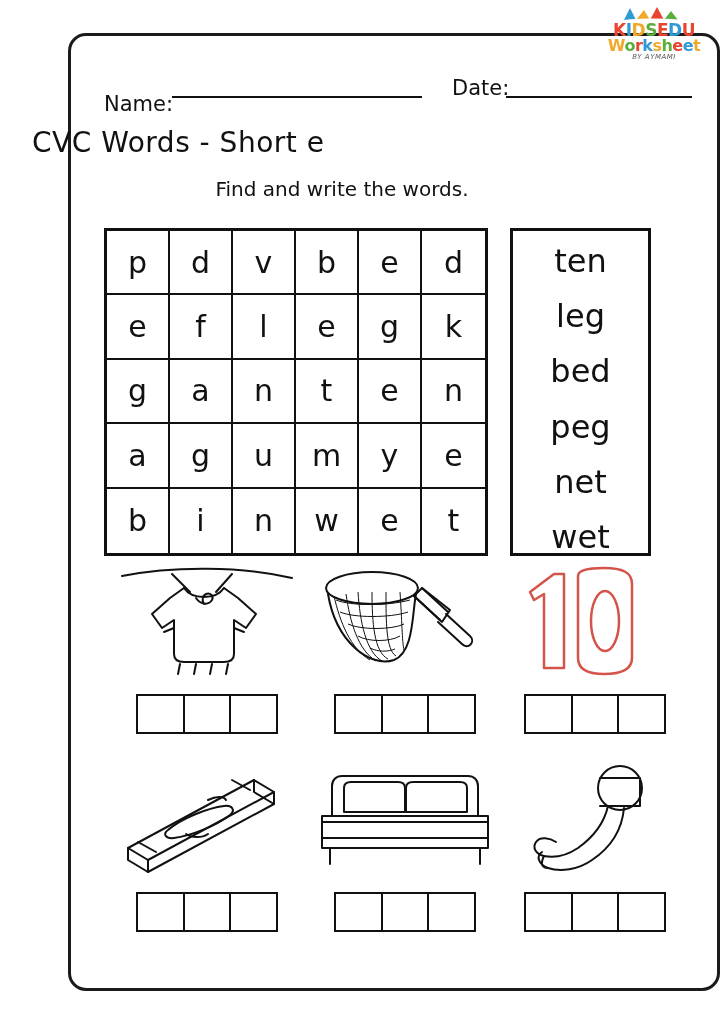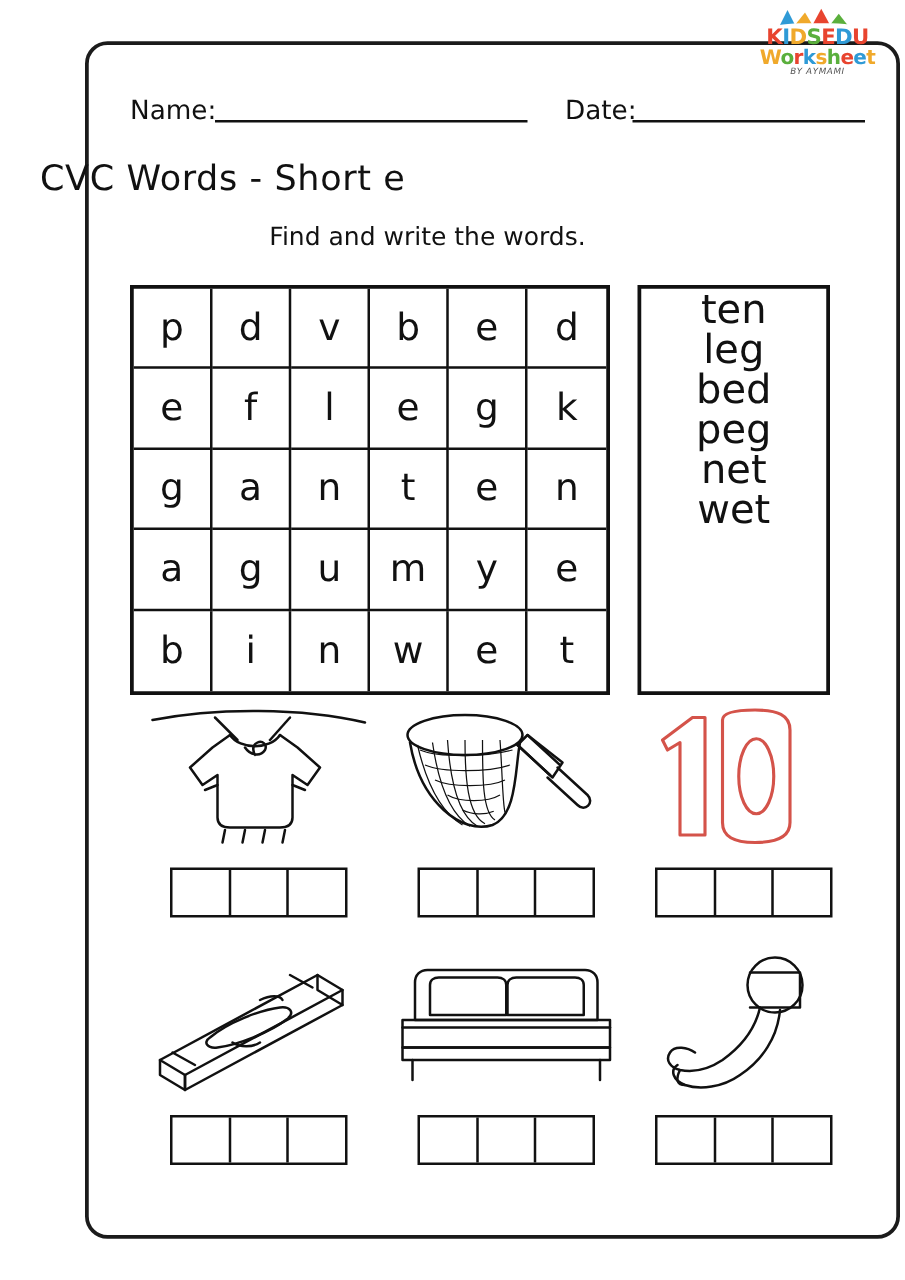--- a/index.html
+++ b/index.html
@@ -103,21 +103,21 @@
   }
   .nd-label {
     position: absolute;
     font-size: 21px;
   }
   .nd-line {
     position: absolute;
     border-bottom: 2px solid #111;
     height: 20px;
   }
-  #name-label { left: 0; top: 0; }
+  #name-label { left: 0; top: 16px; }
   #name-line  { left: 68px; top: 0; width: 250px; }
   #date-label { left: 348px; top: 0; }
   #date-line  { left: 402px; top: 0; width: 186px; }
 
   
   .title {
     position: absolute;
     left: 0;
     top: 126px;
     width: 724px;
@@ -157,29 +157,29 @@
     box-sizing: border-box;
   }
   .grid .cell.last-col { border-right: none; }
   .grid .cell.last-row { border-bottom: none; }
 
   
   .wordlist {
     position: absolute;
     left: 478px;
     top: 228px;
-    width: 154px;
+    width: 141px;
     height: 328px;
     border: 3px solid #111;
     box-sizing: border-box;
-    padding-top: 0;
+    padding-top: 14px;
     display: flex;
     flex-direction: column;
     align-items: center;
-    justify-content: flex-start;
+    justify-content: space-between;
   }
   .wordlist .word {
     font-size: 32px;
     line-height: 1;
   }
 
   
   .pic-cell {
     position: absolute;
     width: 190px;

